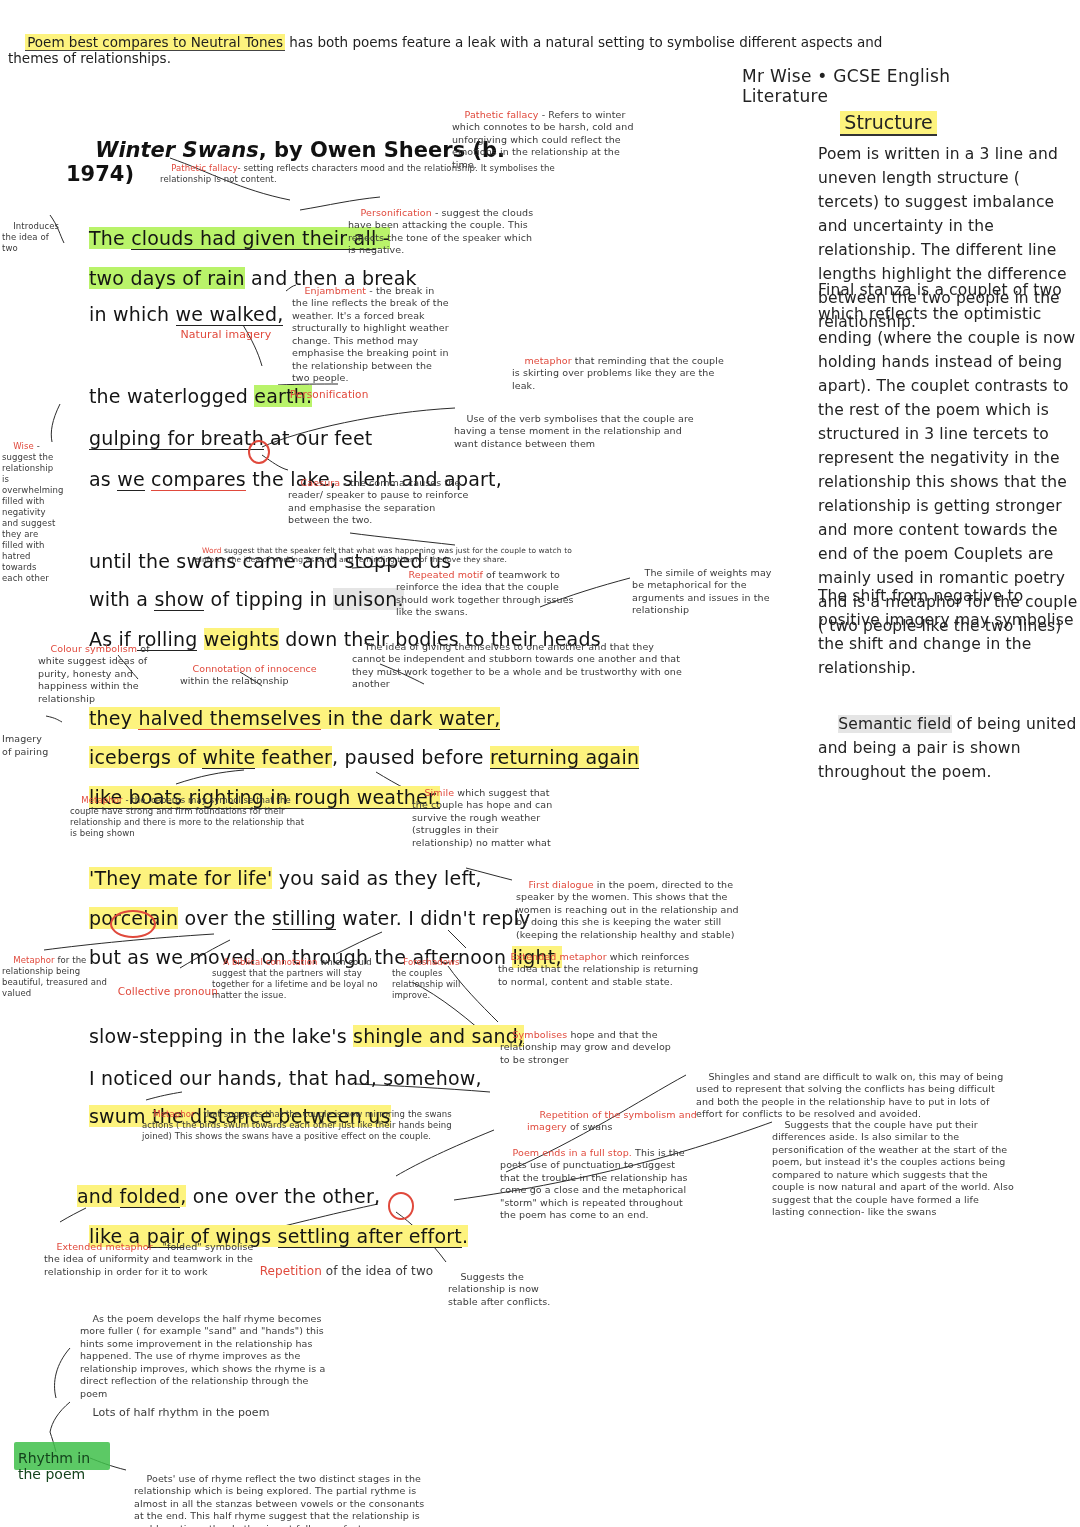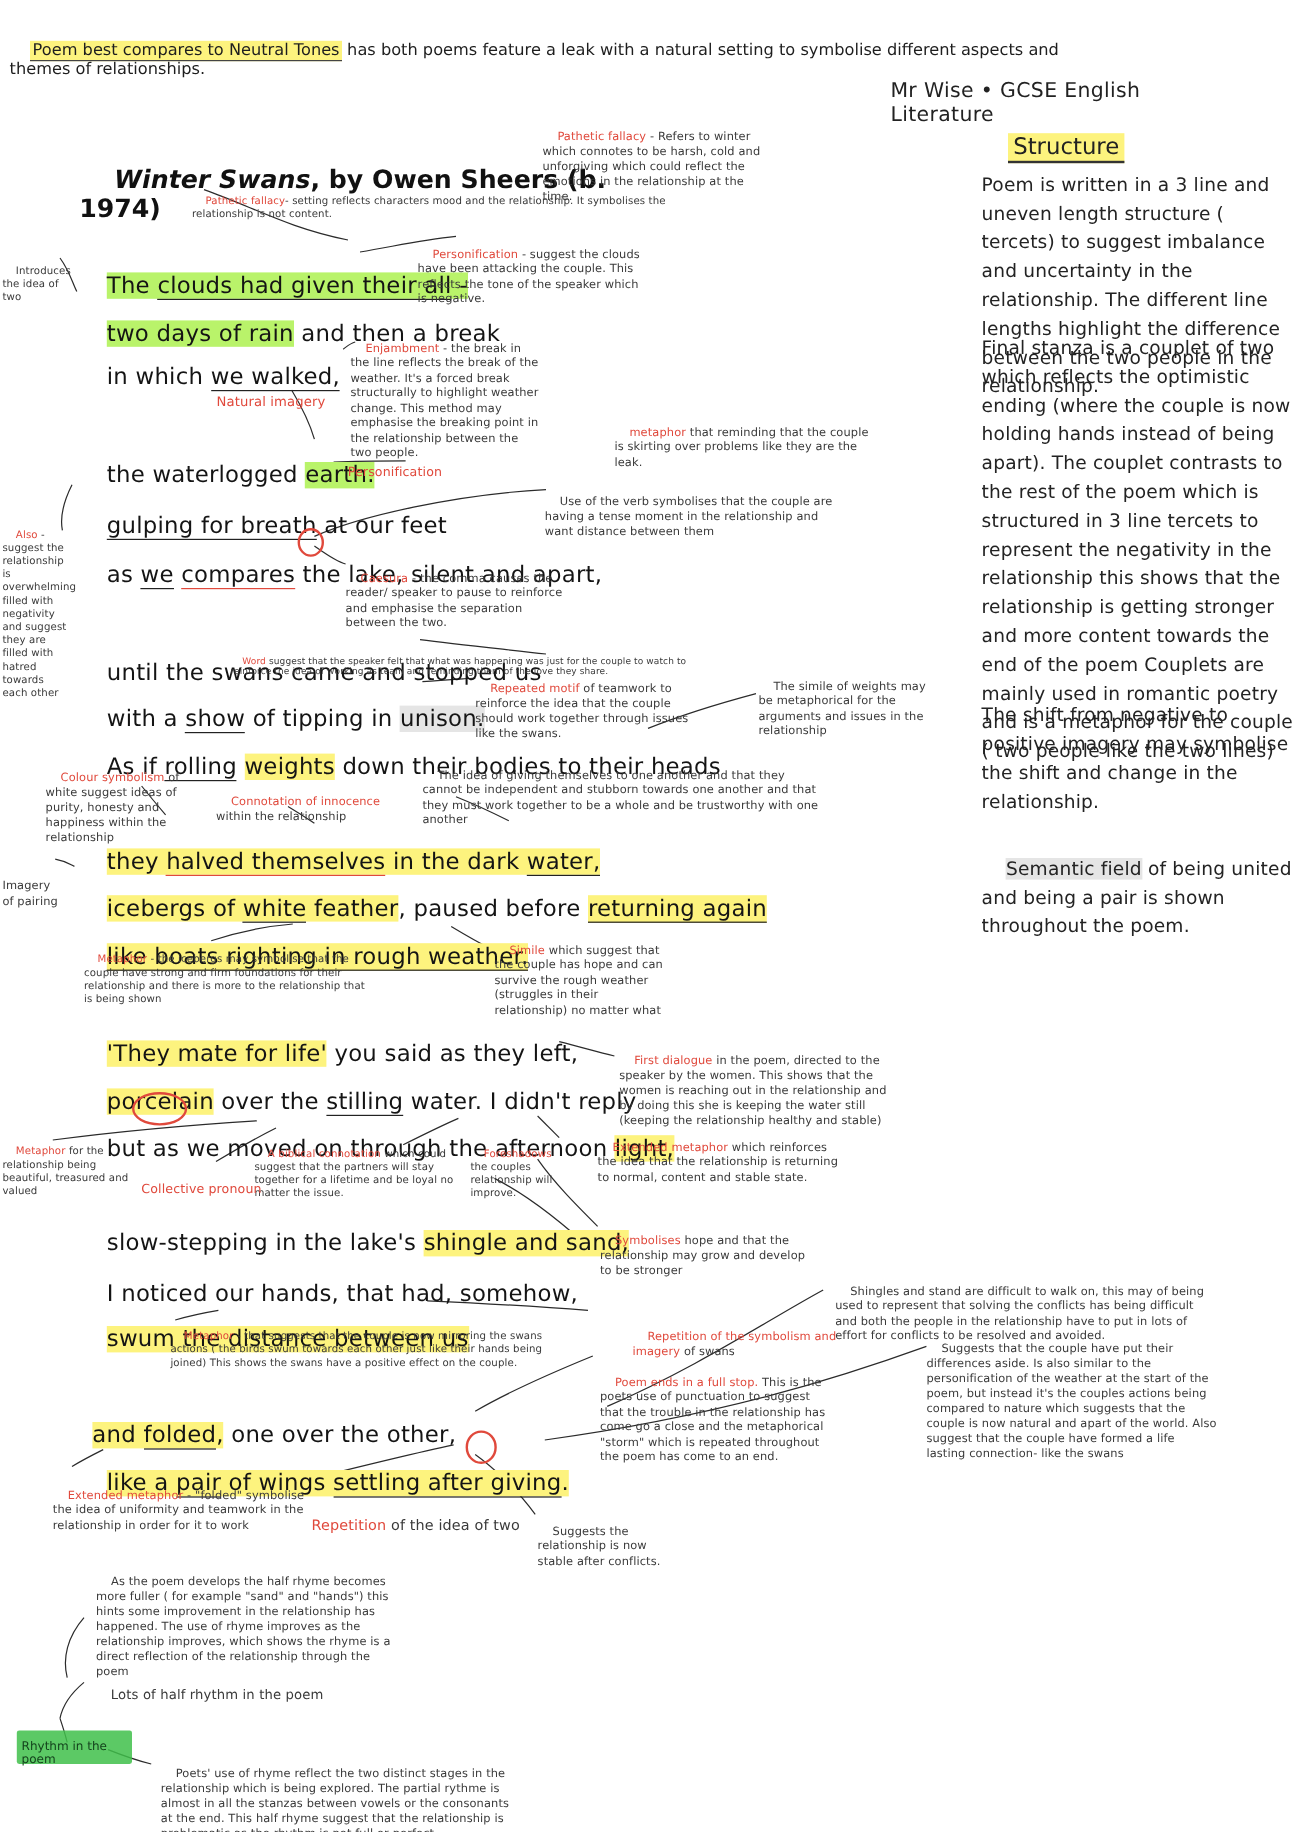--- a/index.html
+++ b/index.html
@@ -96,21 +96,21 @@
     border: 2px solid #e0493c;
     border-radius: 50%;
   }
   .scribble {
     position: absolute;
     background: #3fbf4a;
     opacity: .85;
   }
   .scribble-label {
     position: absolute;
-    font-size: 10px;
+    font-size: 14px;
     color: #14431c;
   }
 </style>
 </head>
 <body>
 
 <div class="page">
 
   <svg class="links" viewBox="0 0 1080 1527">
     <g fill="none" stroke="#2b2b2b" stroke-width="1">
@@ -225,21 +225,21 @@
   <div class="abs poem-line" style="left:64px; top:1036px;">
     I noticed our hands, that had, somehow,
   </div>
   <div class="abs poem-line" style="left:64px; top:1074px;">
     <span class="hl-yellow">swum the distance between us</span>
   </div>
   <div class="abs poem-line" style="left:52px; top:1154px;">
     <span class="hl-yellow">and <span class="ul">folded</span>,</span> one over the other,
   </div>
   <div class="abs poem-line" style="left:64px; top:1194px;">
-    <span class="hl-yellow">like a <span class="ul">pair</span> of wings <span class="ul">settling after giving</span>.</span>
+    <span class="hl-yellow">like a <span class="ul">pair</span> of wings <span class="ul">settling after effort</span>.</span>
   </div>
 
   <div class="circle-red" style="left:248px; top:440px; width:18px; height:20px;"></div>
   <div class="circle-red" style="left:110px; top:910px; width:42px; height:24px;"></div>
   <div class="circle-red" style="left:388px; top:1192px; width:22px; height:24px;"></div>
 
   <div class="abs note" style="left:452px; top:96px; width:182px;">
     <span class="term-red">Pathetic fallacy</span><span> - Refers to winter which connotes to be harsh, cold and unforgiving which could reflect the emotions in the relationship at the time.</span>
   </div>
 
@@ -265,21 +265,21 @@
 
   <div class="abs note red" style="left:276px; top:375px; width:120px; font-size:10.5px;">
     <span>Personification</span>
   </div>
 
   <div class="abs note" style="left:512px; top:342px; width:212px;">
     <span class="term-red">metaphor</span><span> that reminding that the couple is skirting over problems like they are the leak.</span>
   </div>
 
   <div class="abs note note-sm" style="left:2px; top:430px; width:56px;">
-    <span class="term-red">Also</span><span> - suggest the relationship is overwhelming filled with negativity and suggest they are filled with hatred towards each other</span>
+    <span class="term-red">Wise</span><span> - suggest the relationship is overwhelming filled with negativity and suggest they are filled with hatred towards each other</span>
   </div>
 
   <div class="abs note" style="left:454px; top:400px; width:248px;">
     <span>Use of the verb symbolises that the couple are having a tense moment in the relationship and want distance between them</span>
   </div>
 
   <div class="abs note" style="left:288px; top:464px; width:186px;">
     <span class="term-red">Caesura</span><span> - the comma causes the reader/ speaker to pause to reinforce and emphasise the separation between the two.</span>
   </div>
 

